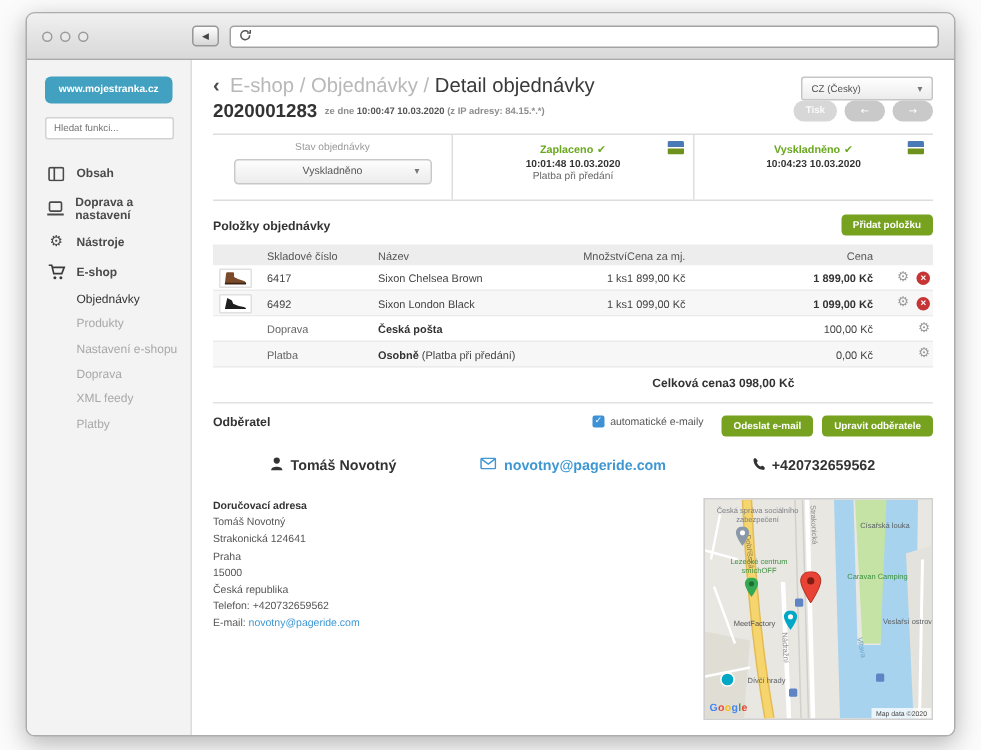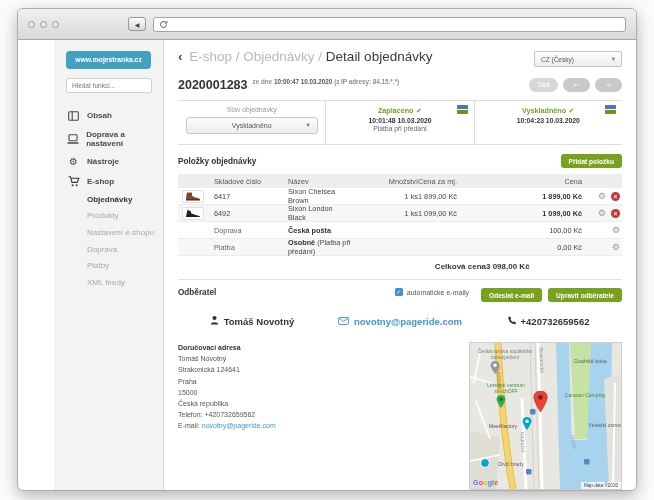--- a/index.html
+++ b/index.html
@@ -13,42 +13,42 @@
   .lights { display:flex; gap:5px; margin-right:62px; }
   .light { width:7px; height:7px; border-radius:50%; background:#e9e9e9; border:1px solid #9b9b9b; }
   .back-btn { width:18px; height:14px; border:1px solid #979797; border-radius:3px;
               background:linear-gradient(#fefefe,#d6d6d6); color:#444; font-size:6px;
               display:flex; align-items:center; justify-content:center; }
   .url-bar { flex:1; height:15px; background:#fff; border:1px solid #a3a3a3; border-radius:3px;
              display:flex; align-items:center; padding:0 5px; }
   .url-bar input { flex:1; border:0; outline:0; font-size:7.5px; color:#222; font-family:inherit; background:transparent; }
   
   .app { flex:1; display:flex; min-height:0; }
-  .sidebar { width:110px; background:#f3f3f3; border-right:1px solid #dcdcdc; padding-top:11px;margin-left:36px; }
+  .sidebar { width:110px; background:#f3f3f3; border-right:1px solid #dcdcdc; padding-top:11px; }
   .site-btn { margin:0 12px; background:#42a1c0; color:#fff; font-size:6.8px; text-align:center;
               padding:5px 0 6px; border-radius:4px; font-weight:bold; }
   .func-search { display:block; margin:9px 12px 0; width:86px; height:15px; font-size:6.5px; padding:0 5px;
                  border:1px solid #d2d2d2; border-radius:2px; color:#666; background:#fff; font-family:inherit; outline:0; }
   .nav { margin-top:13px; font-size:8px; color:#4a4a4a; }
   .nav-item { display:flex; align-items:center; gap:7px; padding:4.5px 4px 4.5px 13px; font-weight:bold; cursor:default; }
   .nav-item .ic { width:13px; display:flex; justify-content:center; color:#4a4a4a; }
   .nav-sub { padding:3.8px 4px 3.8px 33px; color:#a8a8a8; font-weight:normal; }
-  .nav-sub.active { color:#333; font-weight:bold; }
+  .nav-sub.active { color:#333; font-weight:normal; }
   .nav-gap { height:8px; }
   
   .main { flex:1; padding:9px 14px 0; background:#fff; min-width:0; }
   .crumb-row { display:flex; justify-content:space-between; align-items:flex-start; }
   .breadcrumb { font-size:13.5px; color:#b8b8b8; }
   .breadcrumb .back { color:#4a4a4a; margin-right:3px; font-weight:bold; }
   .breadcrumb .current { color:#3a3a3a; }
   .lang-select { width:88px; height:16px; border:1px solid #c5c5c5; border-radius:2px;
                  background:linear-gradient(#fff,#ececec); font-size:6.5px; color:#555;
                  display:flex; align-items:center; justify-content:space-between; padding:0 6px; margin-top:2px; }
   .caret::after { content:"▾"; font-family:"DejaVu Sans",sans-serif; color:#777; font-size:6.5px; }
-  .order-row { display:flex; margin-top:11px; }
+  .order-row { display:flex; align-items:center; }
   .order-id { font-size:12.5px; font-weight:bold; color:#333; }
   .order-meta { font-size:6.3px; color:#8d8d8d; font-weight:bold; margin-left:5px; }
   .order-btns { margin-left:auto; display:flex; gap:5px; }
   .tisk-btn { background:#d7d7d7; color:#fafafa; font-size:6.5px; font-weight:bold; padding:3px 8px; border-radius:7px; }
   .nav-arrow { background:#c9c9c9; color:#fff; width:27px; padding:3px 0; border-radius:7px;
                font-size:6.5px; text-align:center; font-family:"DejaVu Sans",sans-serif; }
   
   .status-strip { display:flex; border-top:1px solid #ddd; border-bottom:1px solid #ddd; margin-top:8px; height:45px; }
   .status-col { flex:1; position:relative; text-align:center; padding-top:5px; }
   .status-col + .status-col { border-left:1px solid #ddd; }
@@ -181,22 +181,22 @@
                 <circle cx="4.6" cy="9.2" r="1" fill="#3a3a3a"></circle>
                 <circle cx="8.6" cy="9.2" r="1" fill="#3a3a3a"></circle>
               </svg>
             </span>
           <span>E-shop</span>
         </div>
         <div class="nav-sub active">Objednávky</div>
         <div class="nav-sub">Produkty</div>
         <div class="nav-sub">Nastavení e-shopu</div>
         <div class="nav-sub">Doprava</div>
+        <div class="nav-sub">XML feedy</div>
         <div class="nav-sub">Platby</div>
-        <div class="nav-sub">XML feedy</div>
         <div class="nav-gap"></div>
       </div>
     </div>
 
     <div class="main">
       <div class="crumb-row">
         <div class="breadcrumb">
           <span class="back">‹</span>
           <span>E-shop / Objednávky /</span>
           <span class="current">Detail objednávky</span>

